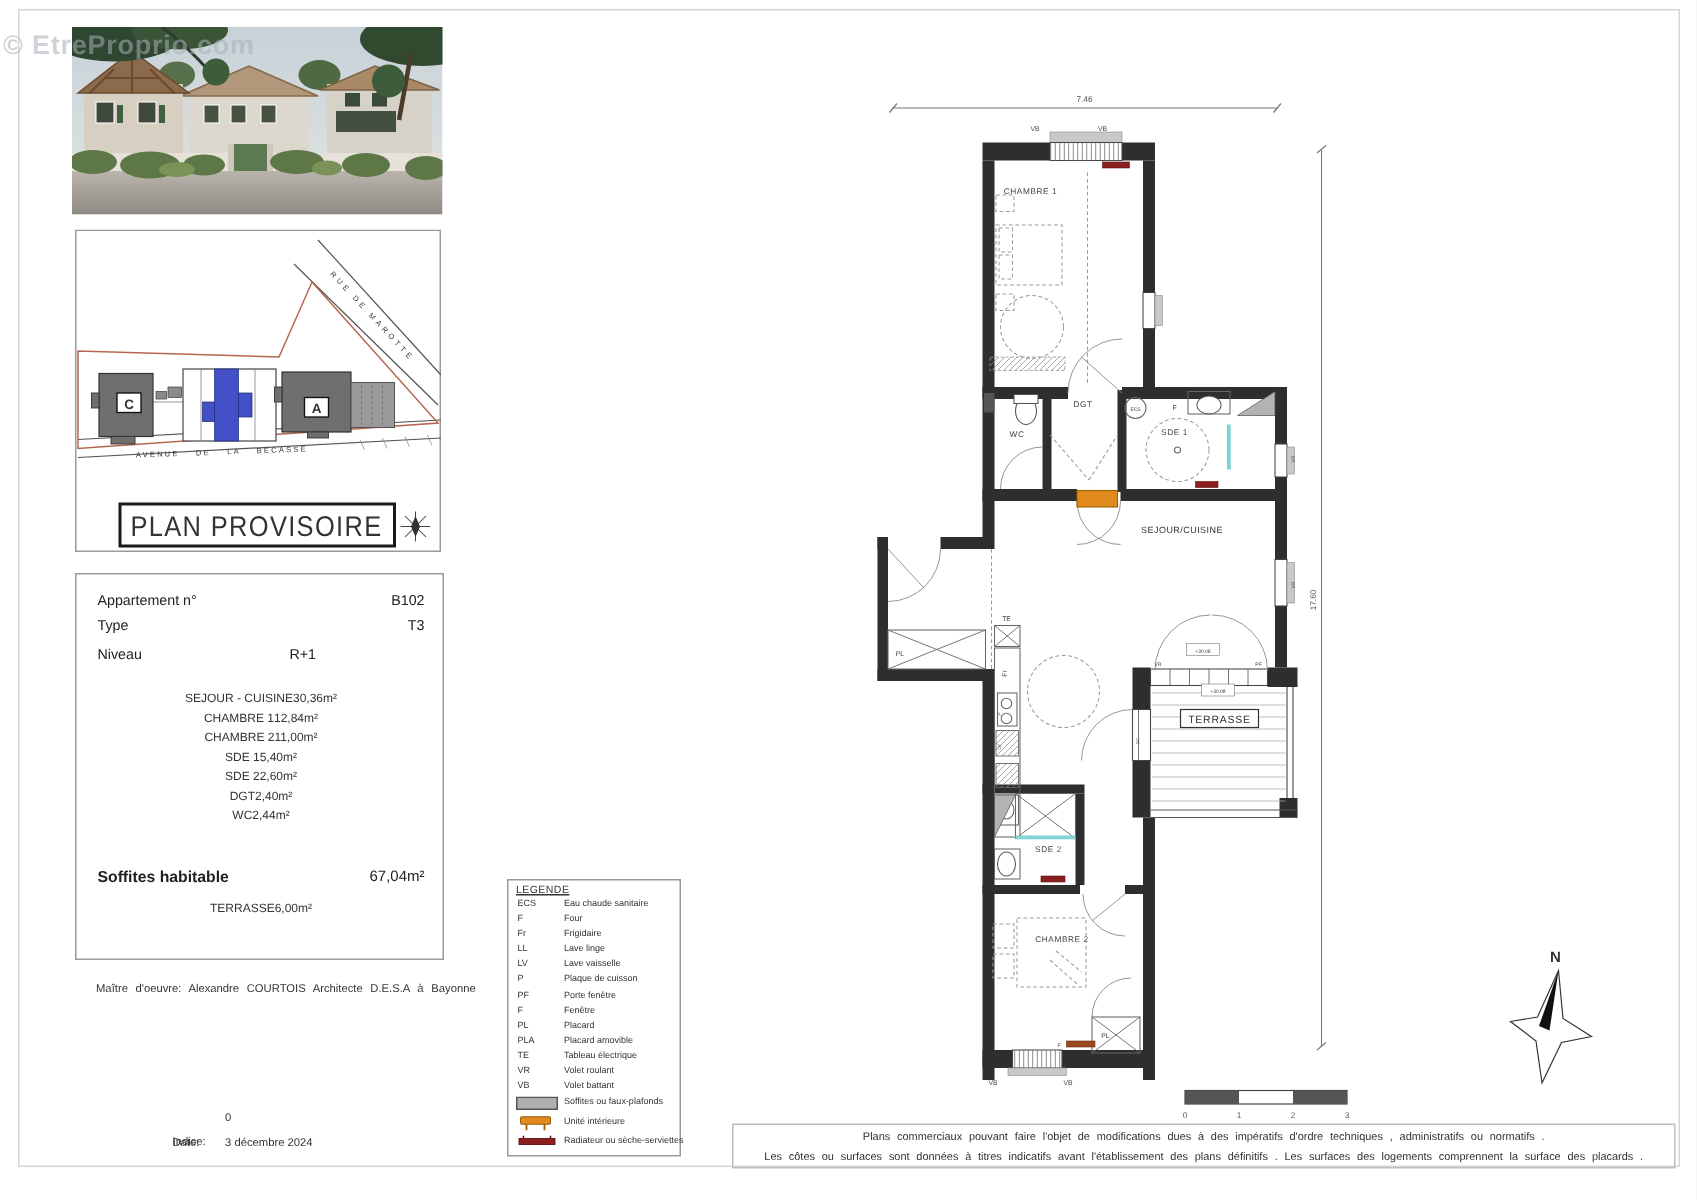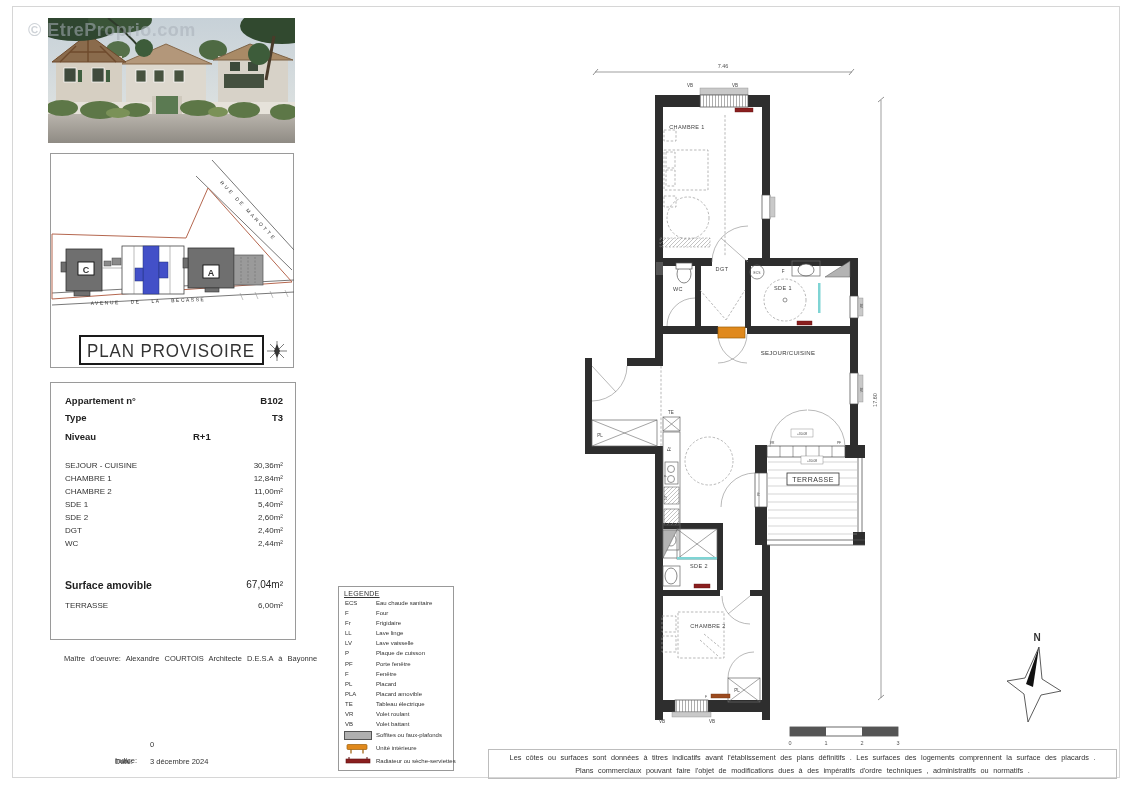--- a/index.html
+++ b/index.html
@@ -1,29 +1,29 @@
 <!DOCTYPE html>
 <html><head>
 <meta charset="utf-8">
 <style>
   html,body{margin:0;padding:0;background:#f2f2f2;}
   .sheet{position:relative;width:1131px;height:800px;background:#ffffff;overflow:hidden;
          font-family:"Liberation Sans",sans-serif;color:#222;}
   .frame{position:absolute;left:12px;top:6px;width:1106px;height:770px;border:1px solid #d6d6d6;}
-  .watermark{position:absolute;left:28px;top:20px;font-size:18px;font-weight:bold;
+  .watermark{position:absolute;left:2px;top:20px;font-size:18px;font-weight:bold;
              color:rgba(168,175,184,.55);letter-spacing:.5px;z-index:40;}
   .photo{position:absolute;left:48px;top:18px;width:247px;height:125px;}
   .siteplan{position:absolute;left:50px;top:153px;width:244px;height:215px;}
   .floorplan{position:absolute;left:555px;top:50px;width:576px;height:700px;}
 
   
   .info-card{position:absolute;left:50px;top:382px;width:244px;height:256px;border:1px solid #9a9a9a;}
   .icrow{position:absolute;left:14px;right:12px;display:flex;justify-content:space-between;}
-  .ic-h{font-weight:bold;font-size:9.5px;gap:45px;}
-  .ic-r{font-size:8px;color:#333;}
+  .ic-h{font-weight:normal;font-size:9.5px;gap:45px;}
+  .ic-r{font-size:8px;color:#333;justify-content:center;}
   .ic-total-l{font-weight:bold;font-size:10.5px;}
   .ic-total-v{font-size:10px;margin-left:27px;}
   .niveau-val{position:absolute;left:128px;text-align:center;}
 
   
   .legend{position:absolute;left:338px;top:586px;width:114px;height:183px;border:1px solid #999;
           font-size:6px;color:#333;}
   .legend-title{margin:3px 0 1px 5px;font-size:7px;text-decoration:underline;letter-spacing:.3px;}
   .lg-row{position:relative;height:10.1px;line-height:10.1px;}
   .lg-abbr{position:absolute;left:6px;}
@@ -224,21 +224,21 @@
     </div>
     <div class="icrow ic-r" style="top:143px">
       <span>DGT</span>
       <span>2,40m²</span>
     </div>
     <div class="icrow ic-r" style="top:156px">
       <span>WC</span>
       <span>2,44m²</span>
     </div>
     <div class="icrow" style="top:196px">
-      <span class="ic-total-l">Surface amovible</span>
+      <span class="ic-total-l">Soffites habitable</span>
       <span class="ic-total-v">67,04m²</span>
     </div>
     <div class="icrow ic-r" style="top:218px">
       <span>TERRASSE</span>
       <span>6,00m²</span>
     </div>
   </div>
 
   <div class="legend">
     <div class="legend-title">LEGENDE</div>
@@ -550,16 +550,16 @@
     </g>
 
     <g>
       <polygon points="1039,647 1042,679 1061,691 1041,695 1028,722 1024,694 1007,681 1025,678" fill="#fff" stroke="#333" stroke-width=".8"></polygon>
       <polygon points="1039,647 1033,687 1026,684" fill="#111"></polygon>
       <text x="1037" y="641" font-size="10" font-weight="bold" text-anchor="middle" fill="#111">N</text>
     </g>
   </svg>
 
   <div class="disclaimer">
+    <div>Plans commerciaux pouvant faire l'objet de modifications dues à des impératifs d'ordre techniques , administratifs ou normatifs .</div>
     <div>Les côtes ou surfaces sont données à titres indicatifs avant l'établissement des plans définitifs . Les surfaces des logements comprennent la surface des placards .</div>
-    <div>Plans commerciaux pouvant faire l'objet de modifications dues à des impératifs d'ordre techniques , administratifs ou normatifs .</div>
   </div>
 </div>
 
 </body></html>

